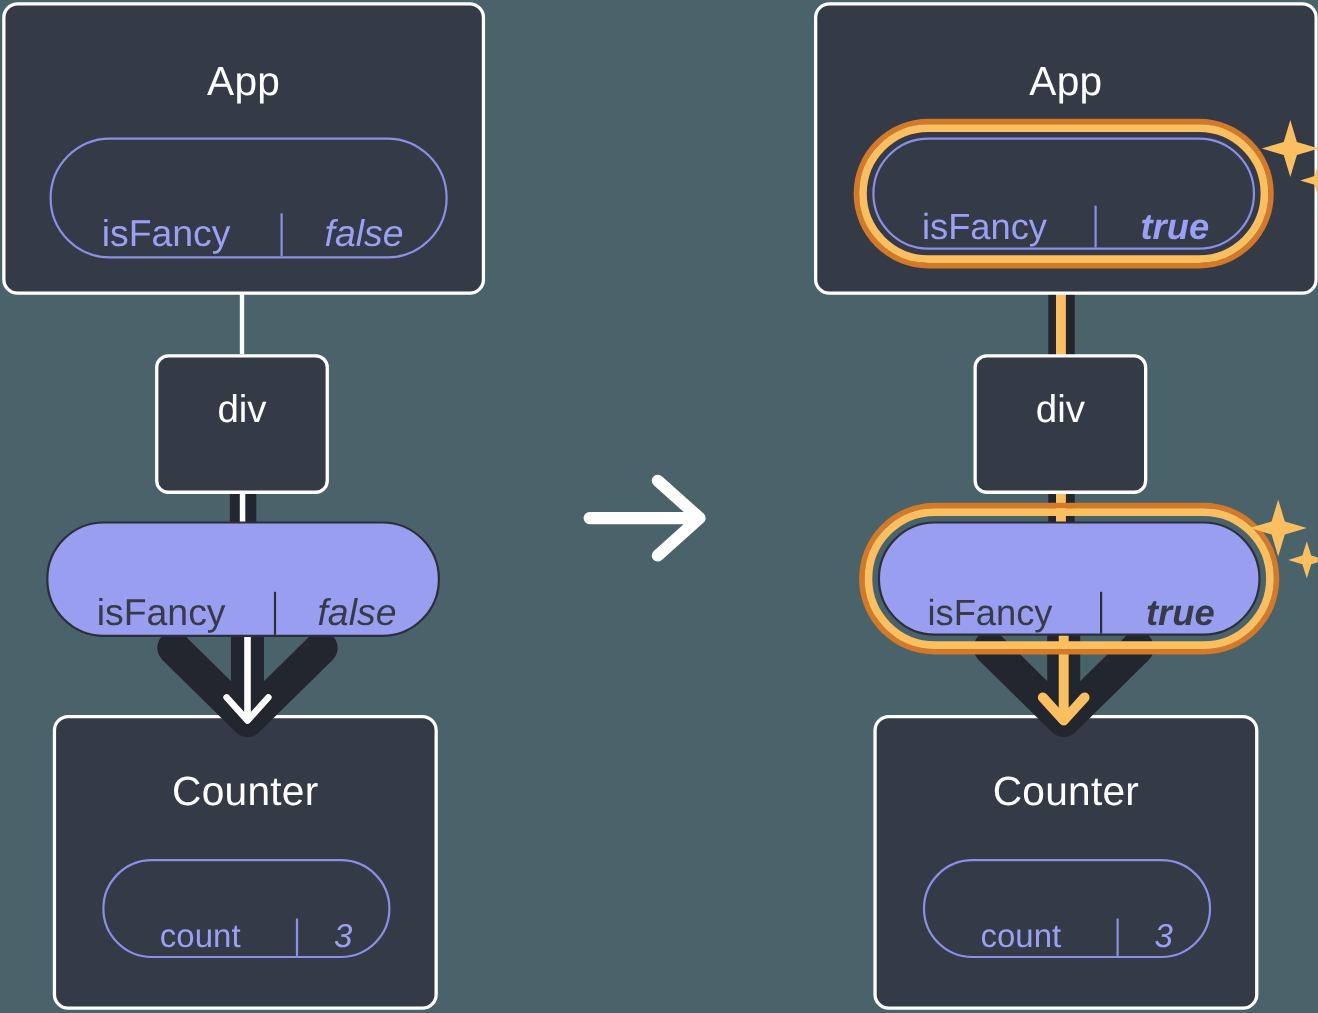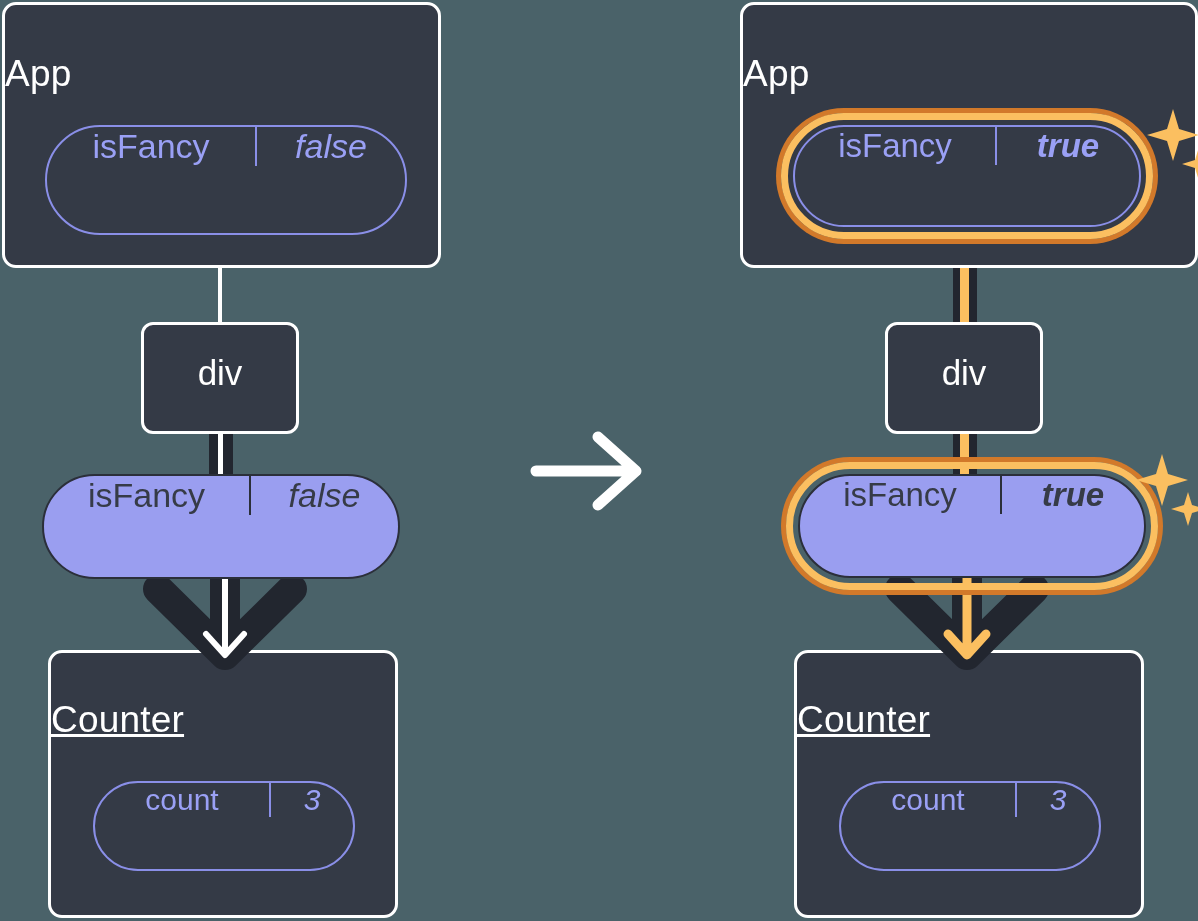--- a/index.html
+++ b/index.html
@@ -19,57 +19,58 @@
   .compbox{
     position:absolute;
     background:#343a46;
     border:3px solid #ffffff;
     border-radius:14px;
     box-sizing:border-box;
     z-index:5;
   }
   .compbox .title{
     position:absolute;left:0;right:0;
+    text-align:center;
     color:#ffffff;
     font-size:37px;
     font-weight:400;
     letter-spacing:.2px;
   }
 
   
   .app-box{left:2px;top:2px;width:439px;height:266px;}
   .panel.right .app-box{left:0px;top:2px;width:458px;height:266px;}
   .app-box .title{top:48px;}
 
   
   .div-box{
     position:absolute;
-    width:158px;height:112px;
+    width:158px;height:127px;
     background:#343a46;
     border:3px solid #ffffff;
     border-radius:12px;
     box-sizing:border-box;
     z-index:6;
     padding-left:12px;
   }
   .div-box .title{
     position:absolute;left:0;right:0;top:28px;
     text-align:center;color:#ffffff;font-size:35px;
   }
 
   
   .counter-box{width:350px;height:268px;}
-  .counter-box .title{top:46px;text-decoration:underline;}
+  .counter-box .title{top:46px;}
 
   
   .pill{
     position:absolute;
     box-sizing:border-box;
     display:flex;
-    align-items:flex-start;
+    align-items:flex-end;
     border-radius:999px;
     z-index:8;
   }
   .pill .cell{
     display:flex;align-items:center;justify-content:center;
     box-sizing:border-box;
     white-space:nowrap;
   }
   .pill .cell.key{flex:0 0 auto;}
   .pill .cell.val{flex:1 1 auto;font-style:italic;}

